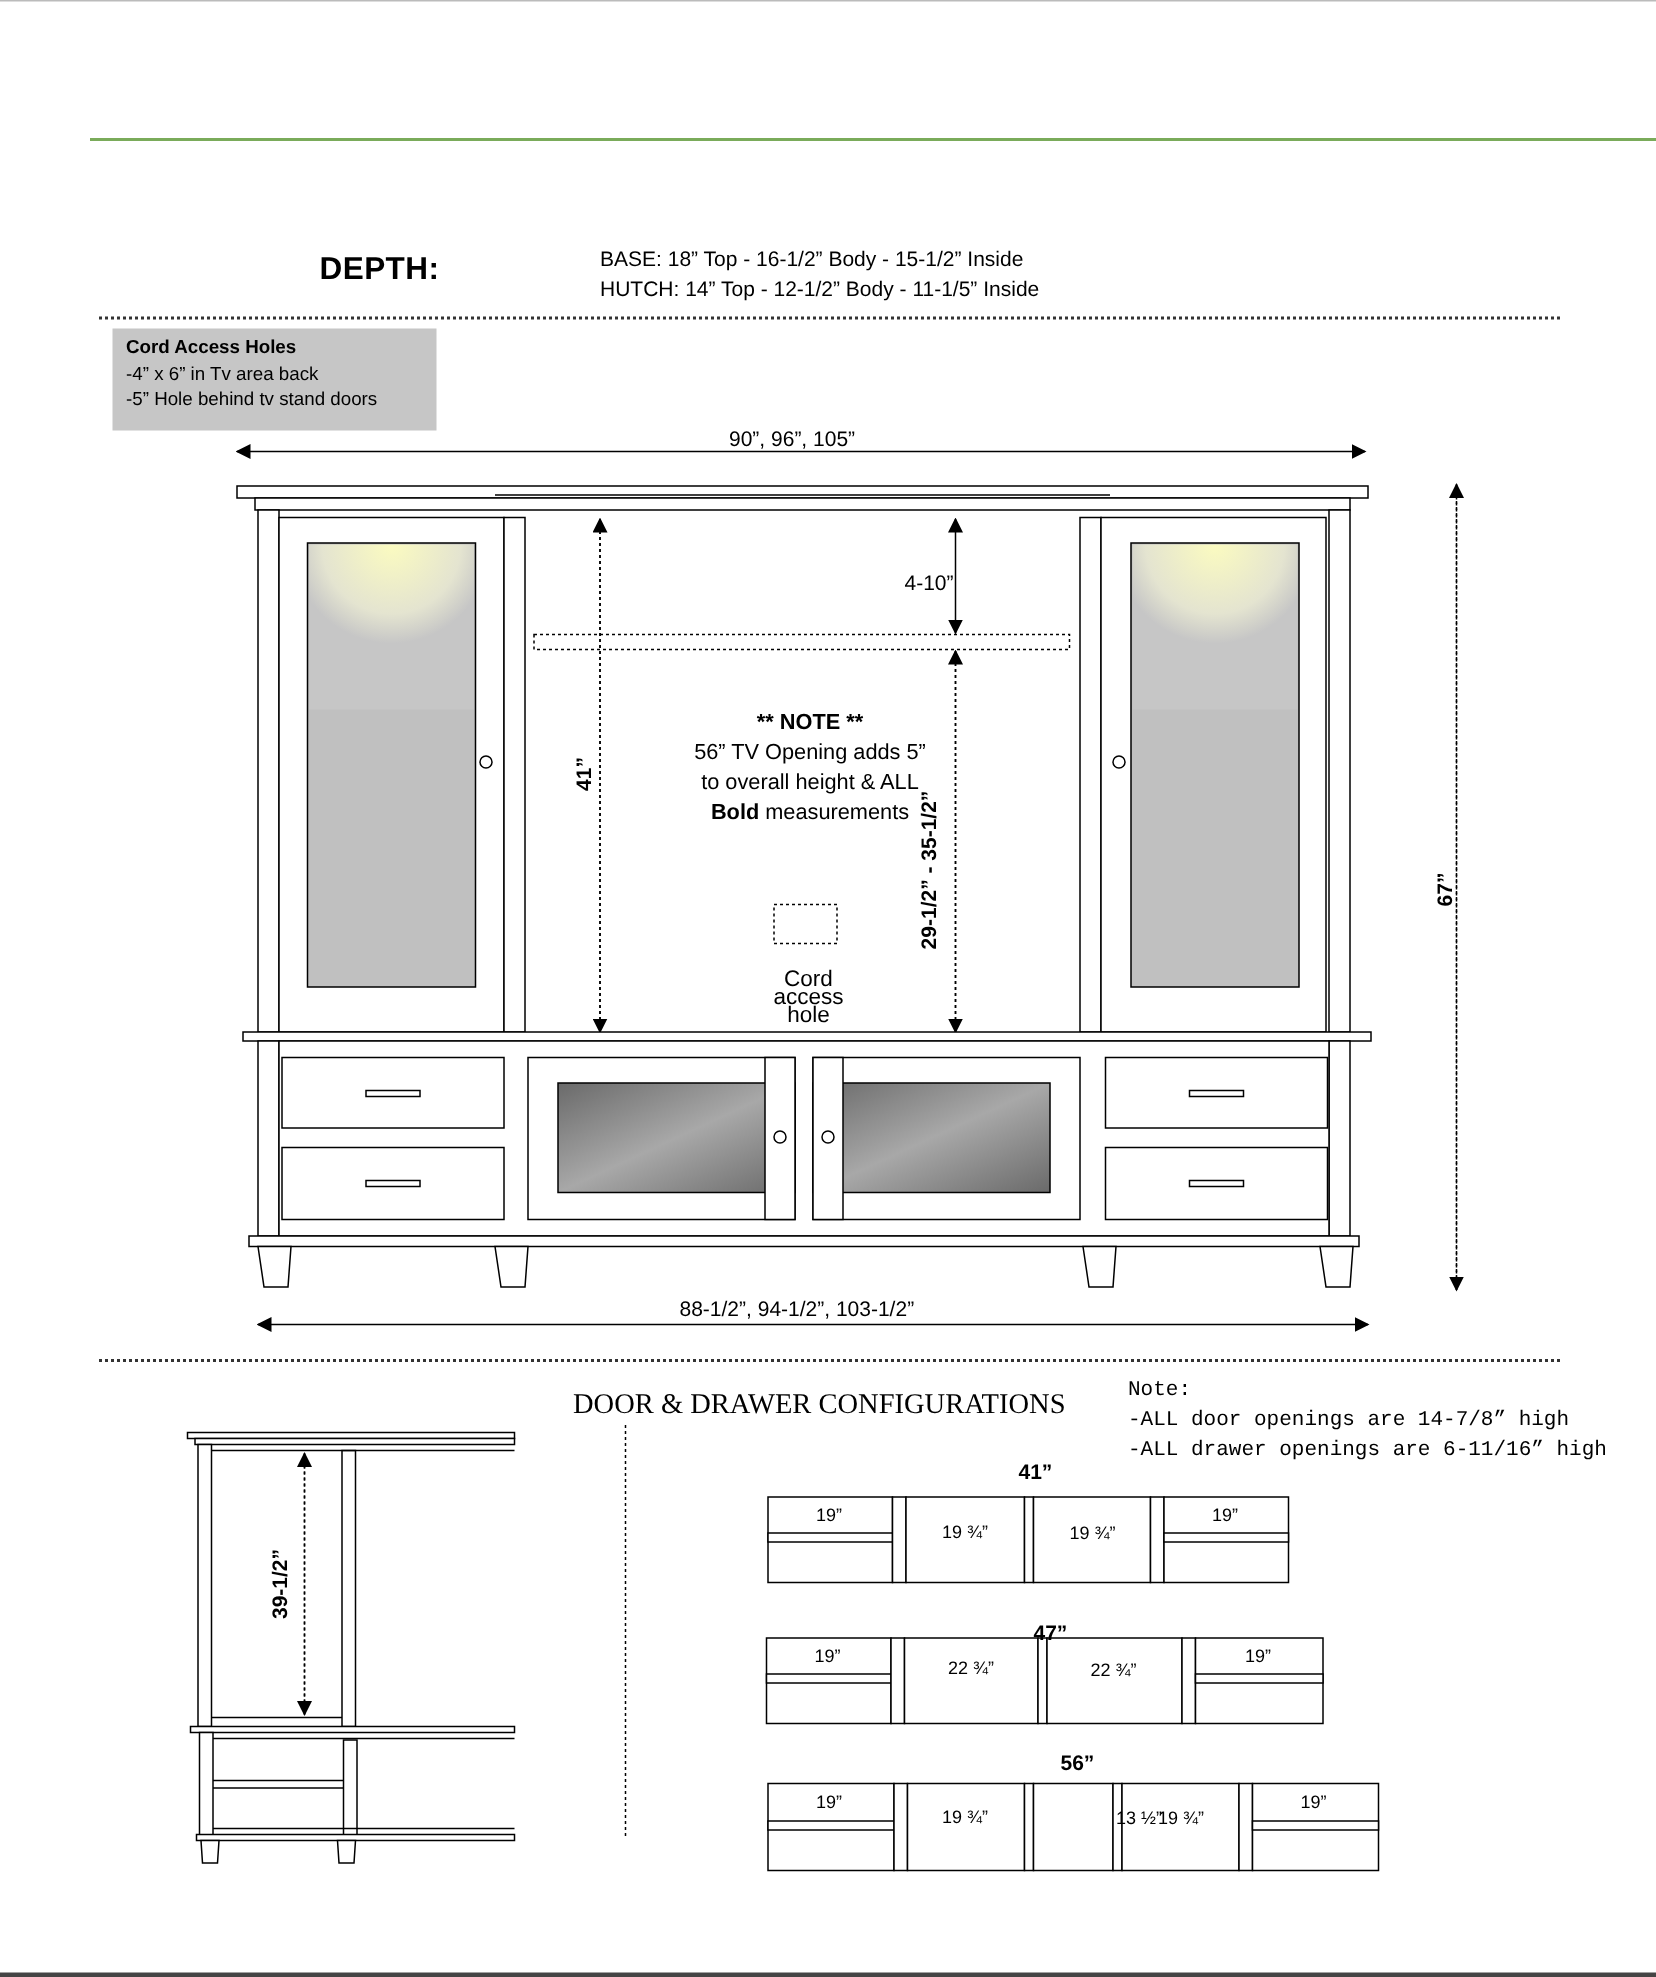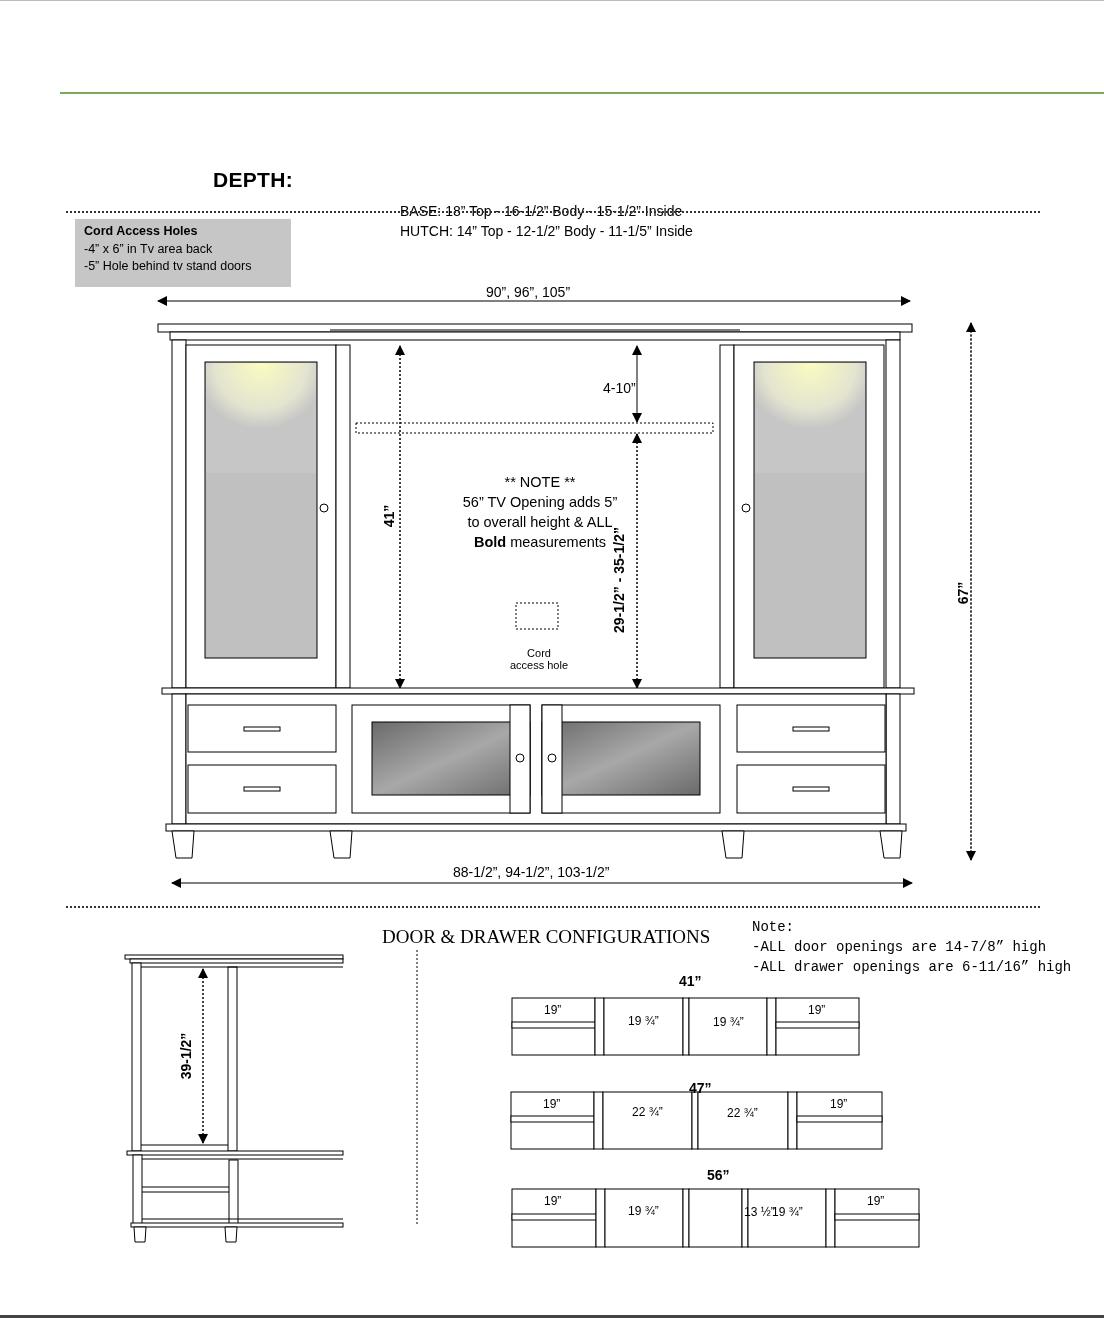--- a/index.html
+++ b/index.html
@@ -4,28 +4,28 @@
 <style>
   html, body { margin:0; padding:0; background:#fff; }
   body { width:1104px; height:1318px; position:relative; overflow:hidden;
          font-family:"Liberation Sans", sans-serif; color:#000; }
   .abs { position:absolute; }
   .top-rule { left:0; top:0; width:1104px; height:1px; background:#bbb; }
   .green-rule { left:60px; top:92px; width:1044px; height:2px; background:#7aab5a; }
   .bottom-rule { left:0; top:1315px; width:1104px; height:3px; background:#444; }
   .dot-rule { height:0; border-top:2px dotted #333; }
   .depth-title { left:168px; top:168px; font-size:21px; font-weight:bold; letter-spacing:0.3px;margin-left:45px; }
-  .depth-line { left:400px; font-size:14px; white-space:nowrap;margin-top:39px; }
+  .depth-line { left:400px; font-size:14px; white-space:nowrap; }
   .cord-box { left:75px; top:219px; width:216px; height:68px; background:#c6c6c6; font-size:12.5px; line-height:17.5px; padding:4px 0 12px 9px; box-sizing:border-box; }
   .cord-box b { font-weight:bold; }
   .dim-label { font-size:14px; white-space:nowrap; }
   .dim-bold { font-size:14px; font-weight:bold; white-space:nowrap; }
   .vert { transform:rotate(-90deg); transform-origin:center; }
   .note-block { left:420px; top:472px; width:240px; text-align:center; font-size:14.5px; line-height:20px; }
-  .small-label { font-size:11px; text-align:center; line-height:12px; }
+  .small-label { font-size:15px; text-align:center; line-height:12px; }
   .config-title { left:382px; top:914px; font-family:"Liberation Serif", serif; font-size:19px; white-space:nowrap;margin-top:12px; }
   .config-note { left:752px; top:917px; font-size:14px; line-height:20px; white-space:nowrap;font-family:Liberation Mono, monospace; }
   .cfg-bold { font-size:14px; font-weight:bold; }
   svg { position:absolute; left:0; top:0; }
   .cell-label { font-size:12px; white-space:nowrap; }
 </style>
 </head>
 <body>
 
 <div class="abs top-rule"></div>
@@ -193,21 +193,21 @@
   </g>
 </svg>
 
 <div class="abs dim-label" style="left:486px; top:284px;text-align:right;">90”, 96”, 105”</div>
 <div class="abs dim-label" style="left:603px; top:380px;">4-10”</div>
 <div class="abs dim-bold vert" style="left:378px; top:508px;">41”</div>
 <div class="abs dim-bold vert" style="left:566px; top:572px;">29-1/2” - 35-1/2”</div>
 <div class="abs dim-bold vert" style="left:952px; top:585px;">67”</div>
 
 <div class="abs note-block">
-  <div style="font-weight:normal">** NOTE **</div>
+  <div style="font-weight:bold">** NOTE **</div>
   <div>56” TV Opening adds 5”</div>
   <div>to overall height &amp; ALL</div>
   <div><b>Bold</b><span> measurements</span></div>
 </div>
 
 <div class="abs small-label" style="left:509px; top:647px; width:60px;">
   <div>Cord</div>
   <div>access hole</div>
 </div>
 

